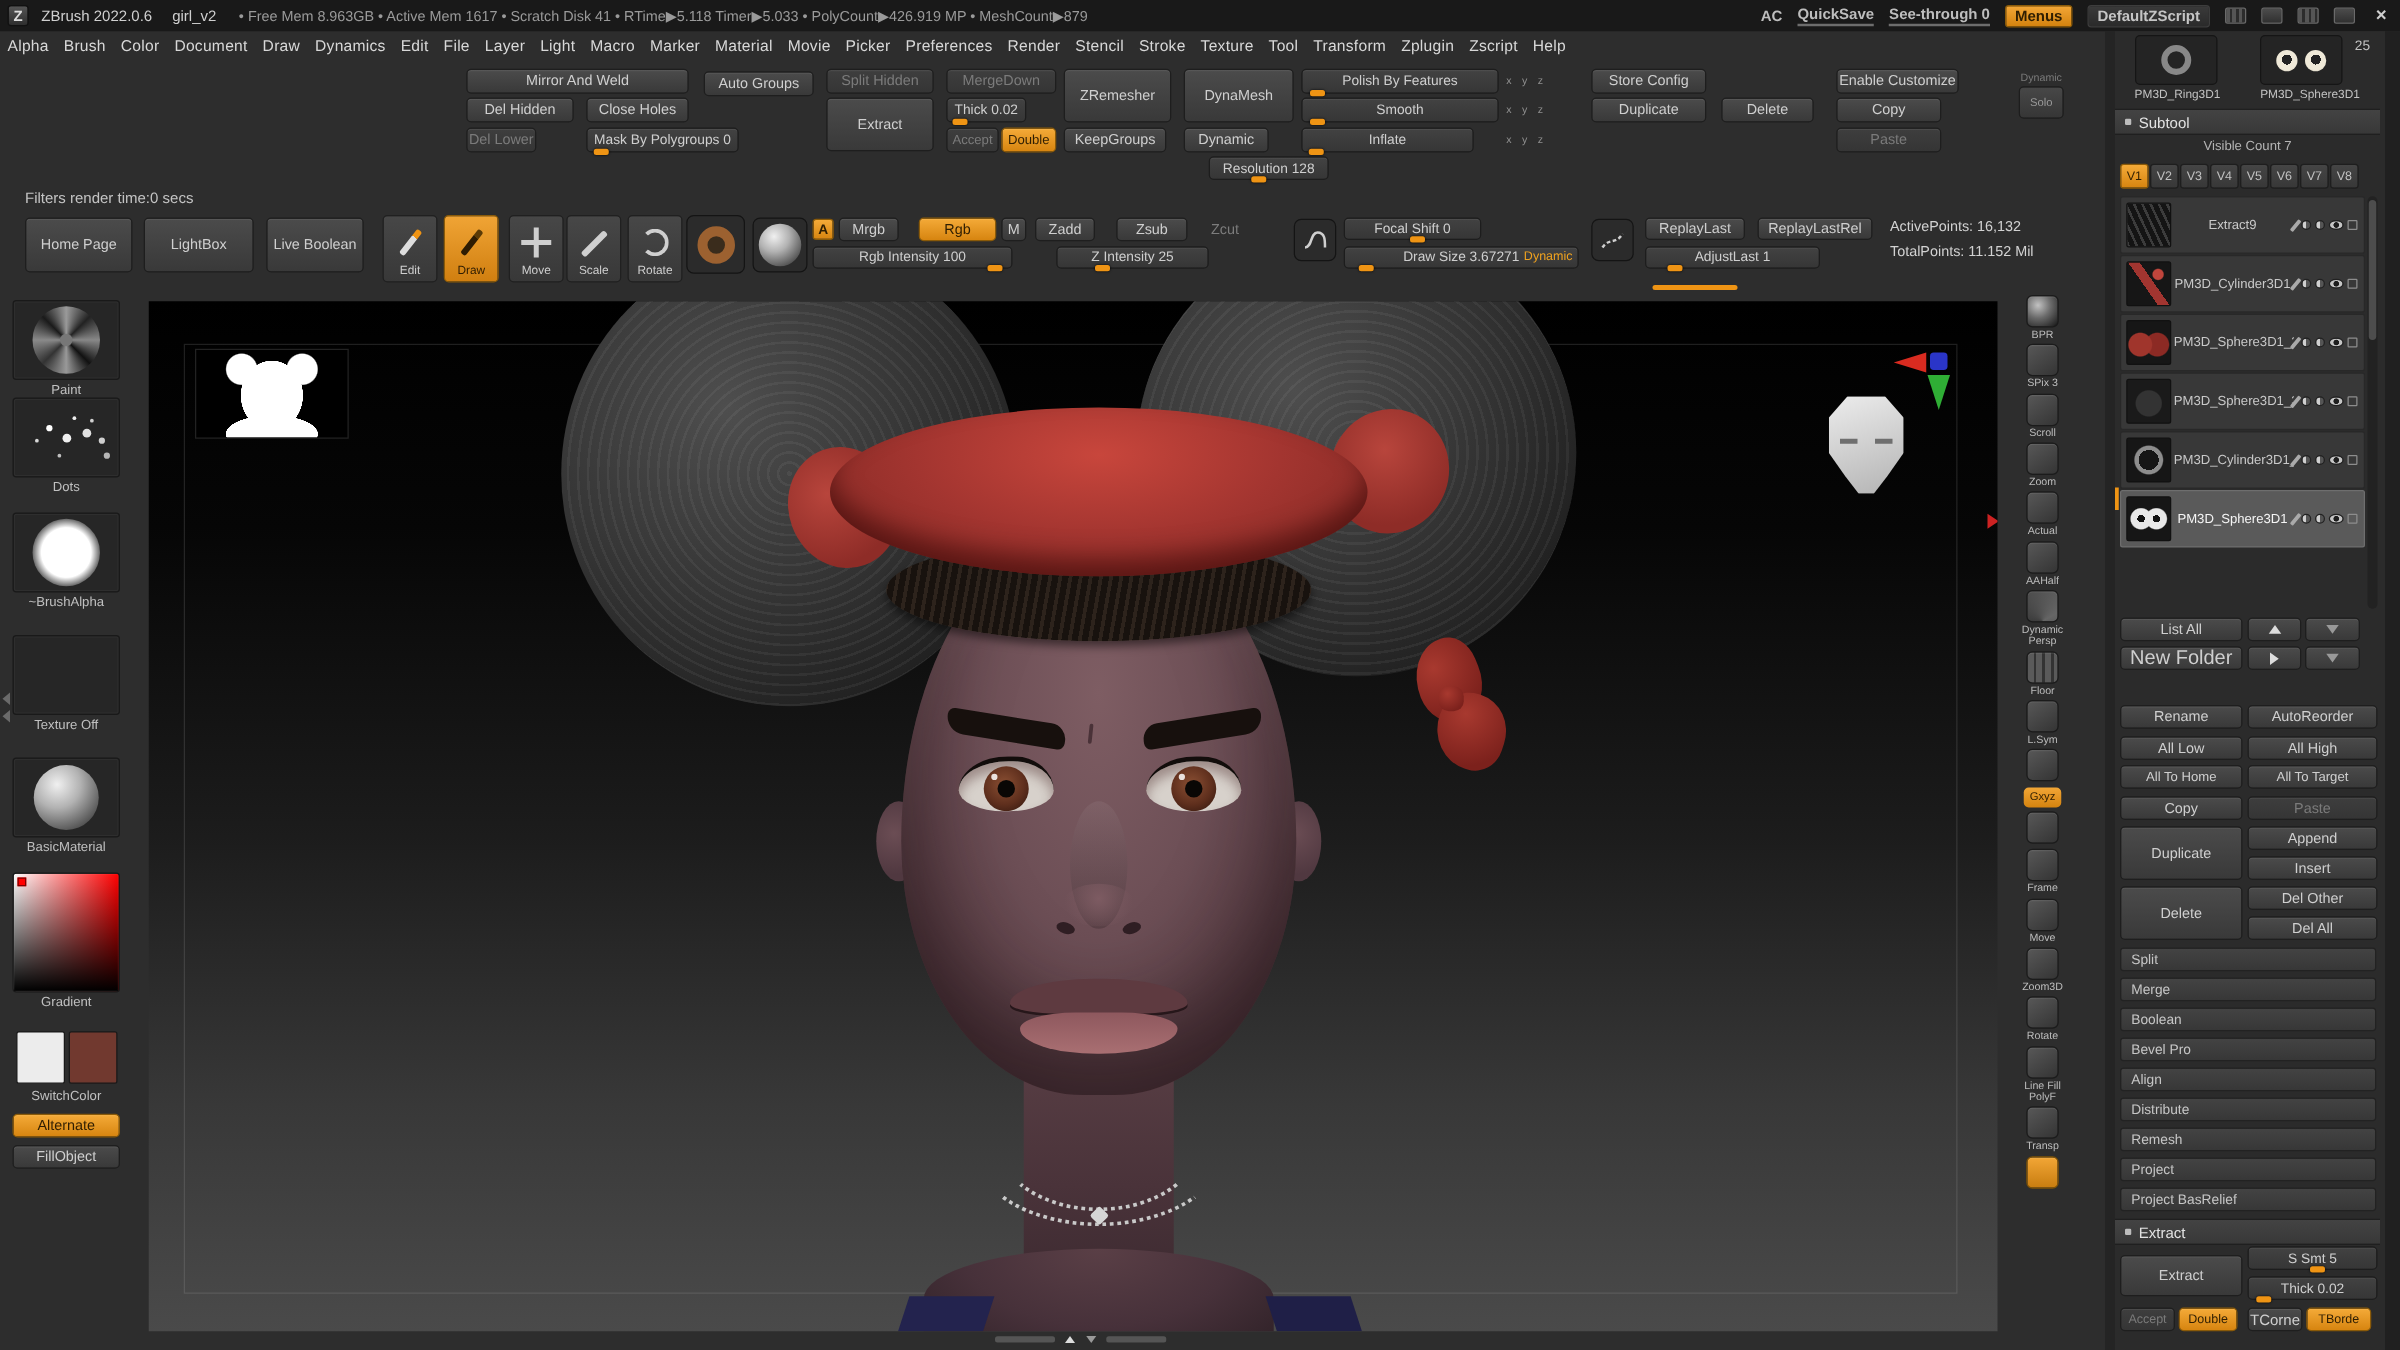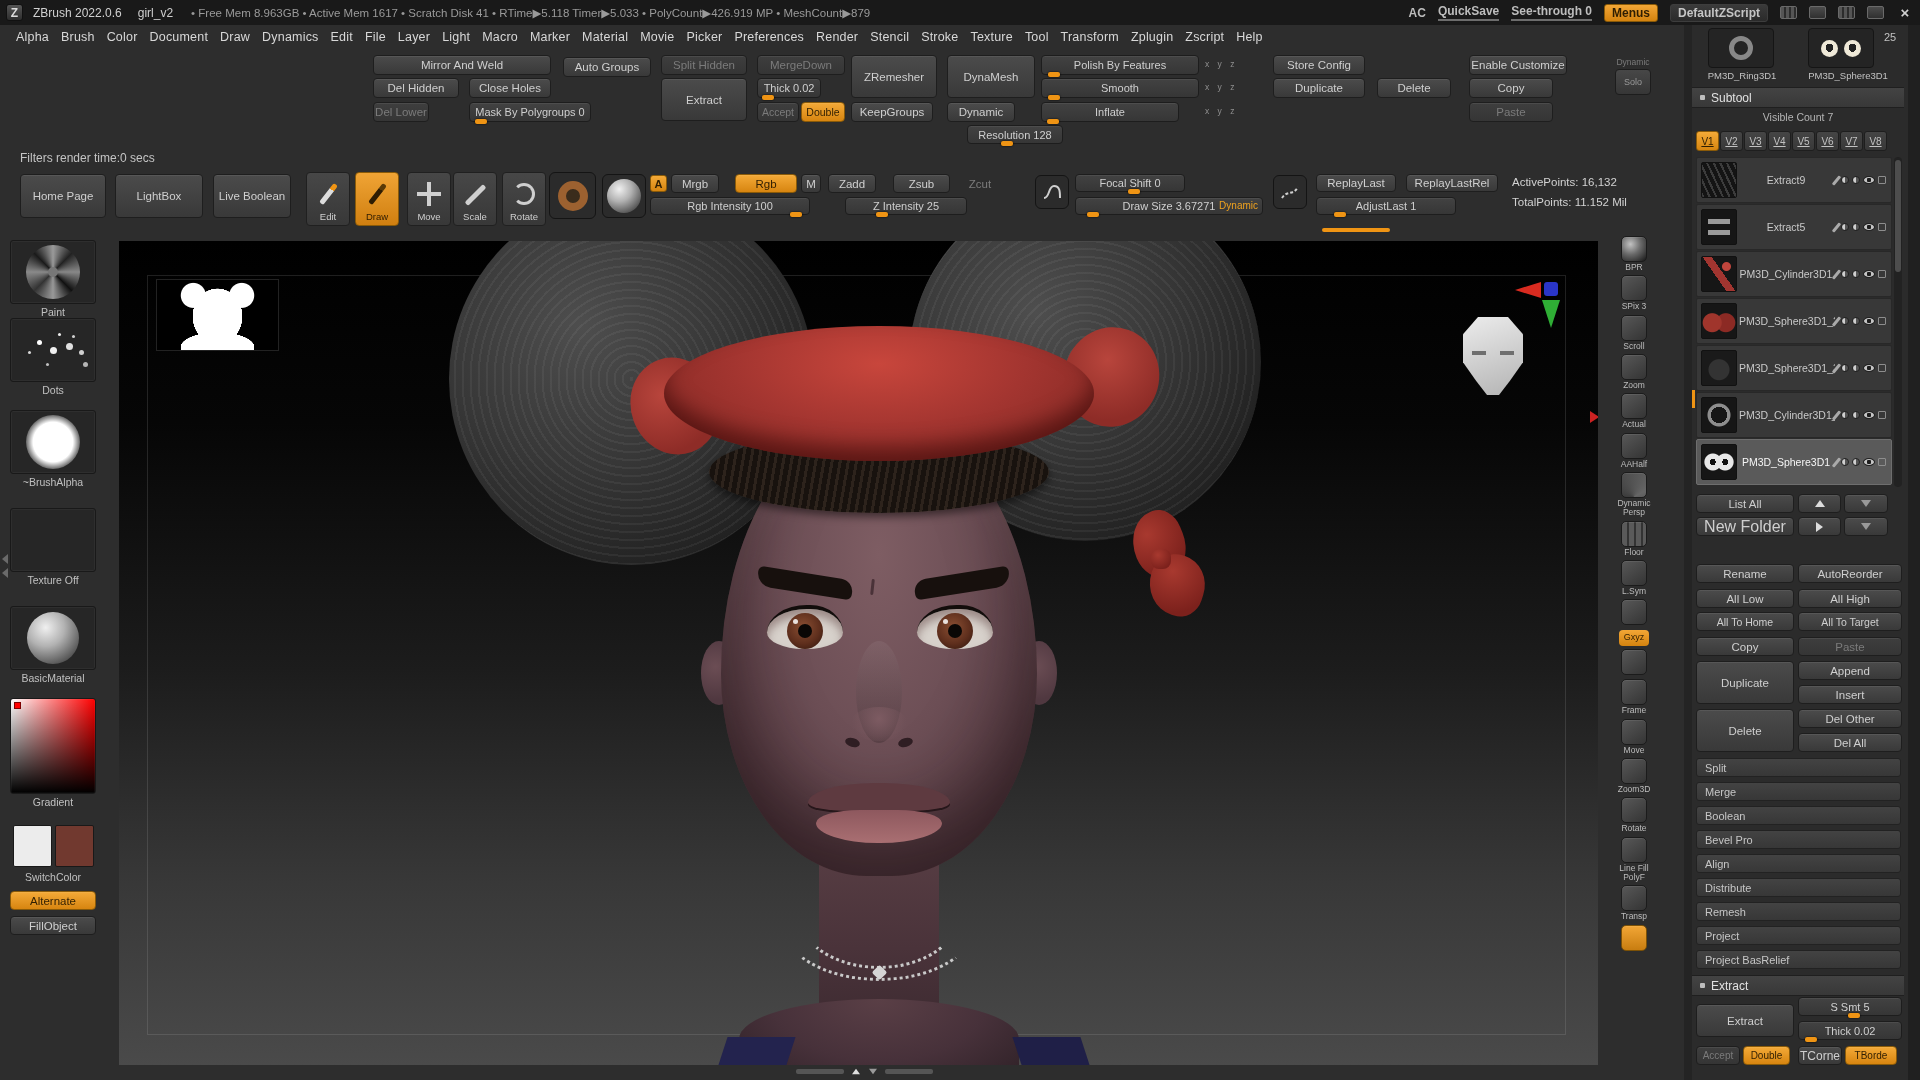--- a/index.html
+++ b/index.html
@@ -18,21 +18,21 @@
   .tb-right { margin-left:auto; display:flex; align-items:center; gap:12px;font-weight:bold; }
   .tb-chip { padding:1px 7px; border:1px solid #3d3d3d; border-radius:3px; background:linear-gradient(#3a3a3a,#2a2a2a); color:#c5c5c5; }
   .tb-plain { color:#bdbdbd; }
   .tb-underline { border-bottom:2px solid #6d6d6d; padding-bottom:1px; }
   .tb-chip.accent { background:linear-gradient(#f2a636,#d4830f); color:#2f1e02; border-color:#8a5a08; }
   .tb-ico { width:17px; height:13px; border:1px solid #6a6a6a; border-radius:2px; background:linear-gradient(#4c4c4c,#303030); }
   .tb-ico.lines { background:repeating-linear-gradient(90deg,#555 0 3px,#2c2c2c 3px 5px); }
   .tb-close { color:#cfcfcf; font-size:15px; width:18px; text-align:center; }
 
   
-  #menubar { position:absolute; left:0; top:25px; width:1920px; height:24px; display:flex; align-items:center; padding-left:10px; }
+  #menubar { position:absolute; left:0; top:25px; width:1920px; height:24px; display:flex; align-items:center; }
   .menu-item { padding:0 6px; font-size:12.5px; color:#d8d8d8; letter-spacing:.2px; }
 
   
   .zb-btn { position:absolute; height:20px; background:linear-gradient(#4b4b4b,#393939); border:1px solid #1e1e1e;
     border-radius:4px; color:#cfcfcf; display:flex; align-items:center; justify-content:center; font-size:11.5px;
     box-shadow:inset 0 1px 0 rgba(255,255,255,.07); overflow:hidden; white-space:nowrap; }
   .zb-btn.accent { background:linear-gradient(#f4aa38,#d78510); color:#2f1e02; border-color:#8a5a08; }
   .zb-btn.disabled { color:#7b7b7b; background:linear-gradient(#3e3e3e,#353535); }
   .zb-btn.tall { height:43px; }
   .zb-slider { position:absolute; height:20px; background:linear-gradient(#424242,#363636); border:1px solid #1d1d1d;
@@ -212,21 +212,21 @@
   .eye-ball { width:17px; height:17px; border-radius:50%;
     background:radial-gradient(circle at 50% 45%, #222 0 4px, #efe9d8 4px 8px, #c9c2b2 100%); }
   .rp-label { position:absolute; font-size:9.5px; color:#c2c2c2; text-align:center; white-space:nowrap; overflow:hidden; }
   .rp-header { position:absolute; left:0; width:212px; height:21px; background:linear-gradient(#434343,#383838);
     border-top:1px solid #1f1f1f; border-bottom:1px solid #1f1f1f; display:flex; align-items:center; padding-left:8px;
     font-size:12px; color:#e2e2e2; gap:6px; }
   .hdr-dot { width:5px; height:5px; background:#bdbdbd; border-radius:1px; }
   .rp-center { position:absolute; left:0; width:212px; text-align:center; font-size:10.5px; color:#b5b5b5; }
   .vtabs { position:absolute; left:4px; top:106px; display:flex; gap:1px; }
   .vtab { width:23px; height:20px; background:linear-gradient(#454545,#383838); border:1px solid #1e1e1e; border-radius:3px;
-    display:flex; align-items:center; justify-content:center; font-size:10px; color:#c2c2c2;text-decoration:underline; }
+    display:flex; align-items:center; justify-content:center; font-size:10px; color:#c2c2c2; }
   .vtab.accent { background:linear-gradient(#f4aa38,#d78510); color:#2f1e02; border-color:#8a5a08; }
   .st-list { position:absolute; left:4px; top:132px; width:196px; }
   .st-row { display:flex; align-items:center; height:46px; margin-bottom:1px; background:#383838; border:1px solid #282828; border-radius:2px; }
   .st-row.selected { background:#5a5a5a; border-color:#6e6e6e; }
   .st-thumb { width:36px; height:36px; margin-left:4px; border-radius:2px; border:1px solid #111; background:#1d1d1d; flex:none; }
   .st-thumb[data-thumb="hair"] { background:repeating-linear-gradient(65deg,#3c3c3c 0 2px,#141414 2px 6px); }
   .st-thumb[data-thumb="bars"] { background-color:#161616;
     background-image:linear-gradient(#9a9a9a 0 0),linear-gradient(#9a9a9a 0 0);
     background-size:22px 5px; background-position:6px 9px,6px 20px; background-repeat:no-repeat; }
   .st-thumb[data-thumb="red-marks"] { background:linear-gradient(55deg, transparent 42%, #a23530 42% 58%, transparent 58%),
@@ -765,31 +765,20 @@
           <span class="st-name">Extract9</span>
           <span class="st-icons">
             <i class="sti sti-brush"></i>
             <i class="sti sti-dot"></i>
             <i class="sti sti-dot"></i>
             <i class="sti sti-eye"></i>
             <i class="sti sti-sq"></i>
           </span>
         </div>
 
-        <div class="st-row">
-          <span class="st-thumb" data-thumb="bars"></span>
-          <span class="st-name">Extract5</span>
-          <span class="st-icons">
-            <i class="sti sti-brush"></i>
-            <i class="sti sti-dot"></i>
-            <i class="sti sti-dot"></i>
-            <i class="sti sti-eye"></i>
-            <i class="sti sti-sq"></i>
-          </span>
-        </div>
 
         <div class="st-row">
           <span class="st-thumb" data-thumb="red-marks"></span>
           <span class="st-name">PM3D_Cylinder3D1</span>
           <span class="st-icons">
             <i class="sti sti-brush"></i>
             <i class="sti sti-dot"></i>
             <i class="sti sti-dot"></i>
             <i class="sti sti-eye"></i>
             <i class="sti sti-sq"></i>

